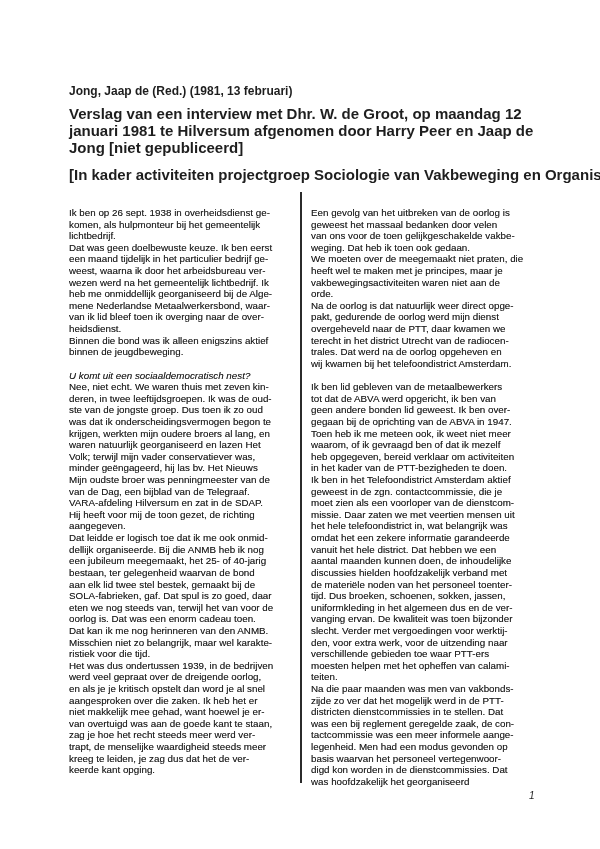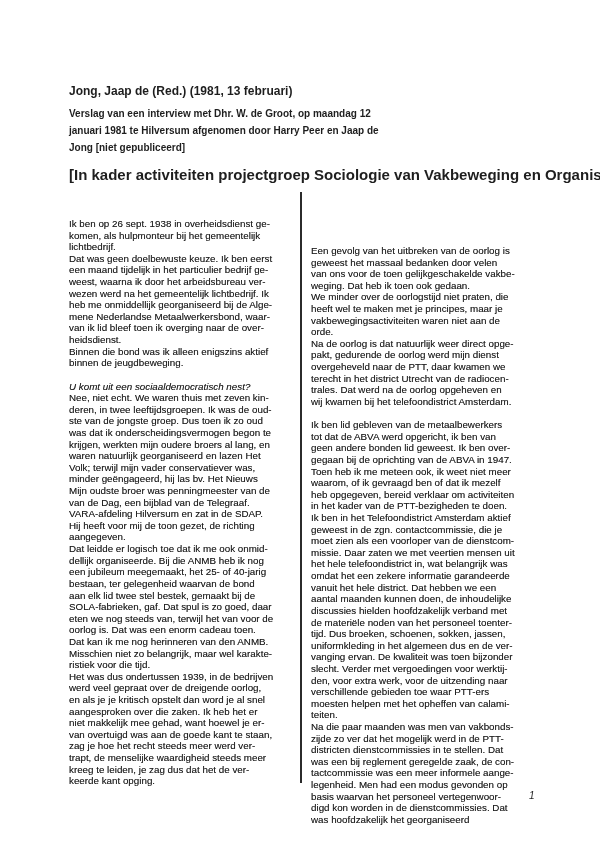--- a/index.html
+++ b/index.html
@@ -16,41 +16,41 @@
   .citation {
     position: absolute;
     left: 69px; top: 84px;
     font-size: 12px;
     font-weight: bold;
     white-space: nowrap;
   }
   .title {
     position: absolute;
     left: 69px; top: 105px;
-    font-size: 10px;
+    font-size: 15px;
     font-weight: bold;
     line-height: 17px;
   }
   .subtitle {
     position: absolute;
     left: 69px; top: 168px;
     font-size: 15px;
     font-weight: bold;
     line-height: 13px;
   }
   .title .line, .subtitle .line { white-space: nowrap; }
   .col {
     position: absolute;
-    top: 218px;
+    top: 207px;
     width: 234px;
     font-size: 9.8px;
     text-shadow: 0 0 0.4px rgba(30,30,30,0.55);
   }
   .col-left  { left: 69px; }
-  .col-right { left: 311px; margin-top: 27px; }
+  .col-right { left: 311px; }
   .col .line {
     height: 11.62px;
     white-space: nowrap;
     overflow: visible;
   }
   .col .line.italic { font-style: italic; }
   .divider {
     position: absolute;
     left: 300px; top: 192px;
     width: 1.6px; height: 591px;
@@ -131,21 +131,21 @@
       <div class="line">trapt, de menselijke waardigheid steeds meer</div>
       <div class="line">kreeg te leiden, je zag dus dat het de ver-</div>
       <div class="line">keerde kant opging.</div>
     </div>
 
   <div class="col col-right">
       <div class="line">Een gevolg van het uitbreken van de oorlog is</div>
       <div class="line">geweest het massaal bedanken door velen</div>
       <div class="line">van ons voor de toen gelijkgeschakelde vakbe-</div>
       <div class="line">weging. Dat heb ik toen ook gedaan.</div>
-      <div class="line">We minder over de oorlogstijd niet praten, die</div>
+      <div class="line">We moeten over de meegemaakt niet praten, die</div>
       <div class="line">heeft wel te maken met je principes, maar je</div>
       <div class="line">vakbewegingsactiviteiten waren niet aan de</div>
       <div class="line">orde.</div>
       <div class="line">Na de oorlog is dat natuurlijk weer direct opge-</div>
       <div class="line">pakt, gedurende de oorlog werd mijn dienst</div>
       <div class="line">overgeheveld naar de PTT, daar kwamen we</div>
       <div class="line">terecht in het district Utrecht van de radiocen-</div>
       <div class="line">trales. Dat werd na de oorlog opgeheven en</div>
       <div class="line">wij kwamen bij het telefoondistrict Amsterdam.</div>
       <div class="line">&nbsp;</div>

